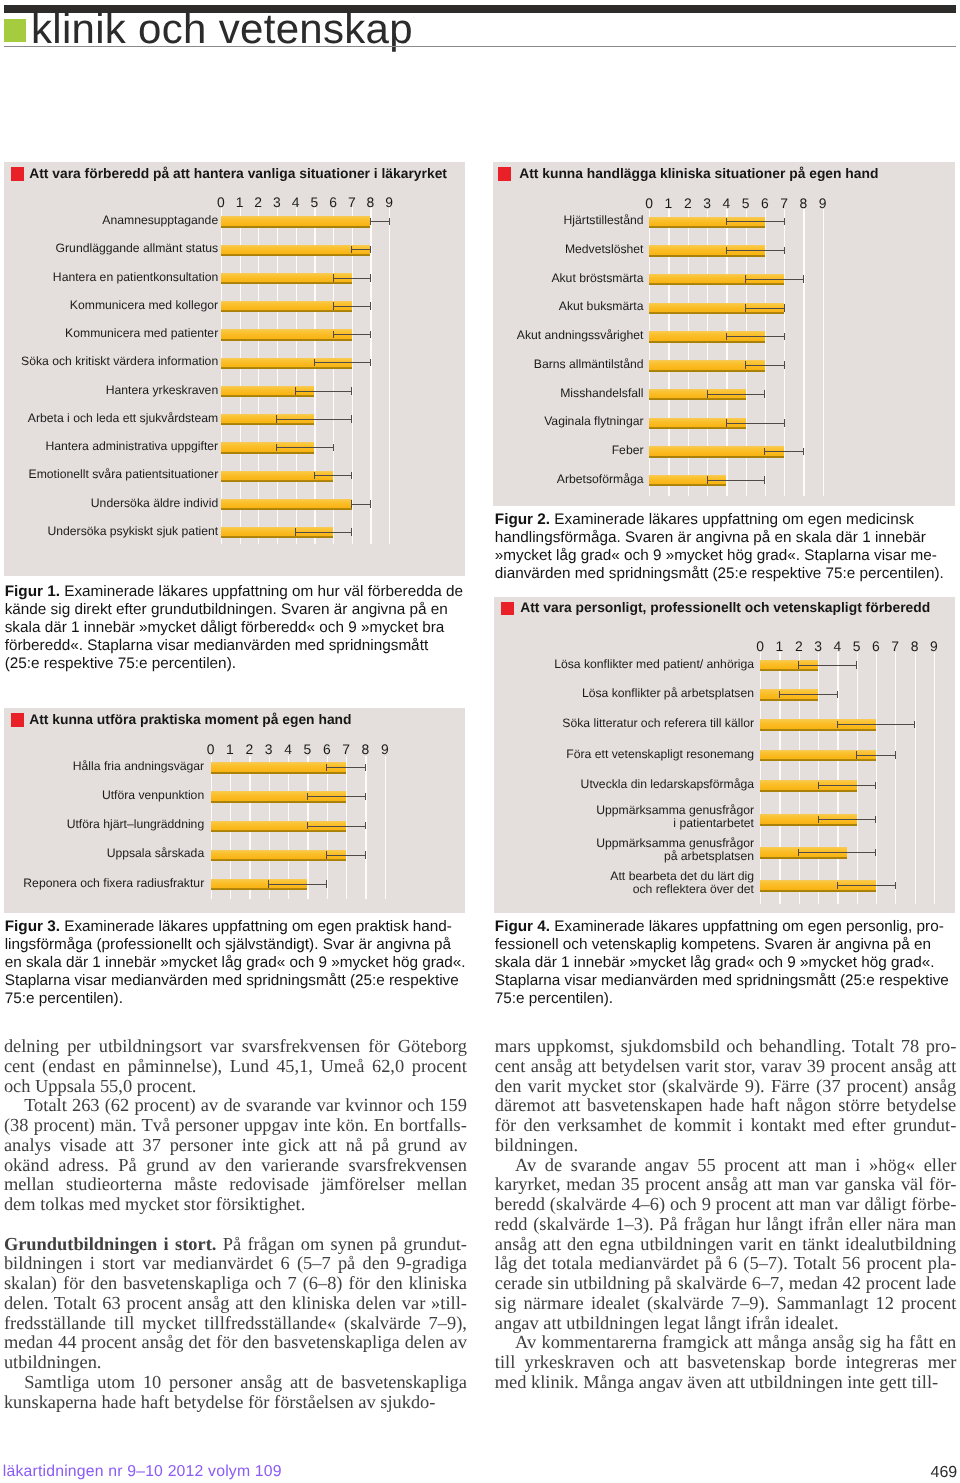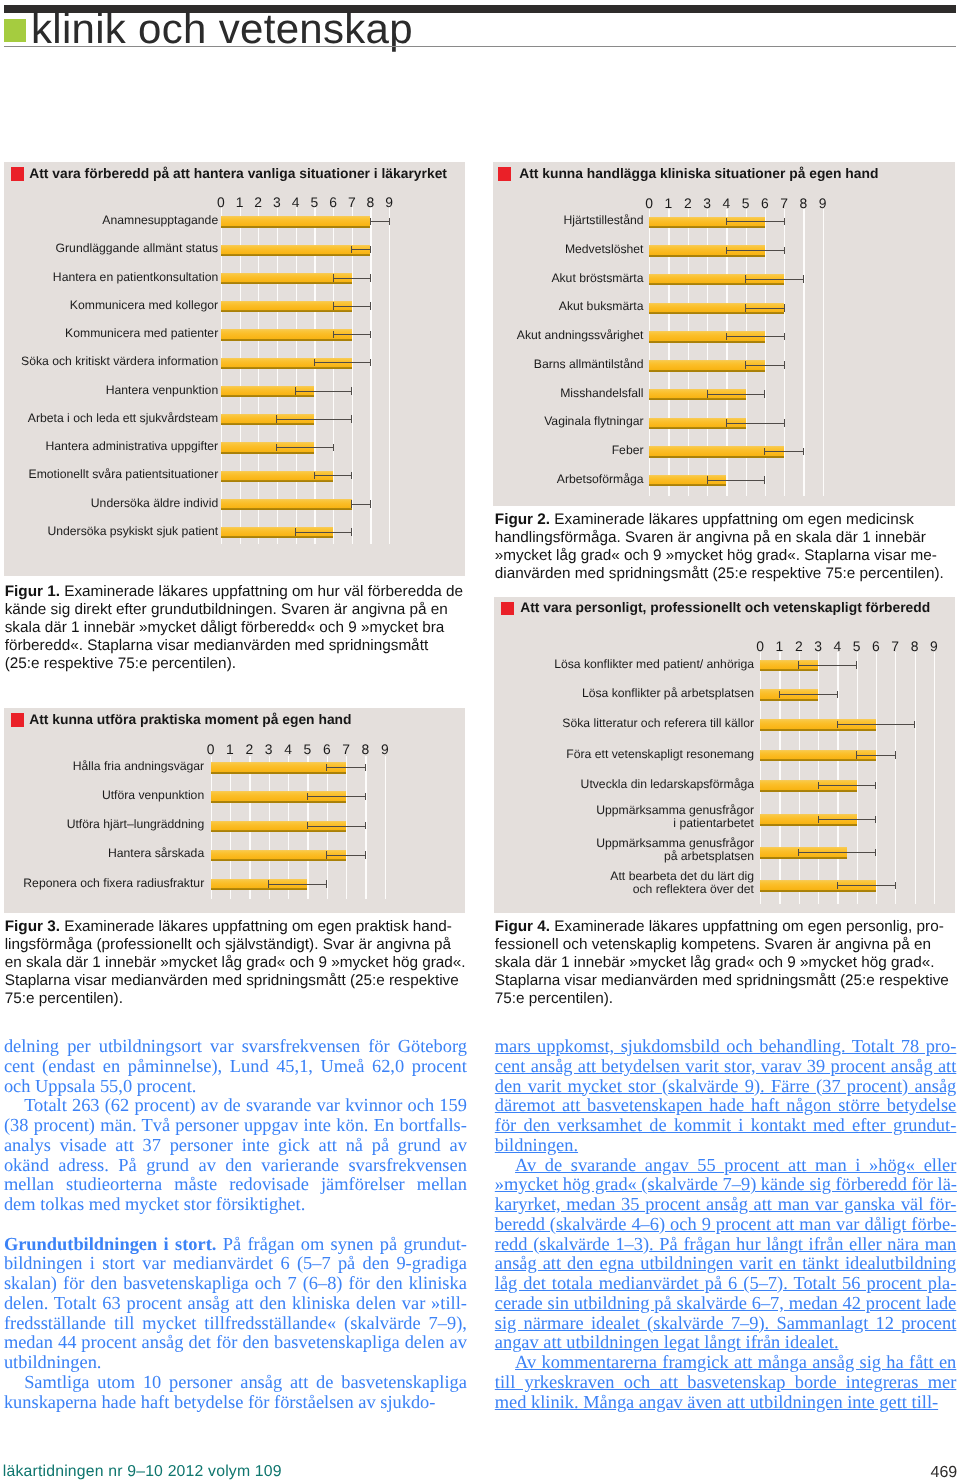--- a/index.html
+++ b/index.html
@@ -18,26 +18,26 @@
   .axis-lab{position:absolute;font-size:12.2px;color:#1a1a1a;text-align:right;white-space:nowrap;line-height:13px;}
   .tick{position:absolute;font-size:13.9px;color:#1a1a1a;text-align:center;line-height:13px;}
   .grid{position:absolute;width:1.2px;background:#fdfcfb;}
   .bar{position:absolute;background:linear-gradient(to bottom,#f7cb5c 0%,#fac63c 16%,#fbbe29 38%,#fab71a 66%,#f7b414 80%,#ab8209 87%,#a87f07 100%);}
   .ebar{position:absolute;height:1px;background:#4f4b48;}
   .ecap{position:absolute;width:1px;background:#4f4b48;}
   
   .fig{position:absolute;white-space:pre;font-size:15.3px;line-height:18.0px;color:#141414;}
   .fig b{font-weight:bold;}
   
-  .col{position:absolute;font-family:"Liberation Serif",serif;font-size:18.4px;line-height:19.75px;color:#3b82f6;}
+  .col{position:absolute;font-family:"Liberation Serif",serif;font-size:18.4px;line-height:19.75px;color:#404040;}
   .bline{text-align:justify;text-align-last:justify;white-space:pre;}
   .bline.last{text-align-last:left;}
   .bline.ind{text-indent:1.1em;}
   .para.gap{margin-top:19.75px;}
-  .foot-l{position:absolute;left:2.8px;top:1464px;font-size:15.8px;letter-spacing:0.18px;line-height:16px;color:#0f766e;}
+  .foot-l{position:absolute;left:2.8px;top:1464px;font-size:15.8px;letter-spacing:0.18px;line-height:16px;color:#8b5cf6;}
   .foot-r{position:absolute;left:930.5px;top:1465px;font-size:16px;line-height:16px;color:#2e2c2b;}
 </style>
 </head>
 <body>
 
 <div class="page">
 
   <div class="mast-bar"></div>
   <div class="mast-sq"></div>
   <div class="mast-title">klinik och vetenskap</div>
@@ -90,21 +90,21 @@
       <div class="axis-lab" style="left: 0px; width: 218.2px; top: 327px;">Kommunicera med patienter</div>
       <div class="bar" style="left: 220.8px; top: 329.3px; width: 130.97px; height: 11.4px;"></div>
       <div class="ebar" style="left: 333.06px; top: 334.2px; width: 37.42px;"></div>
       <div class="ecap" style="left: 332.56px; top: 330.6px; height: 7.6px;"></div>
       <div class="ecap" style="left: 369.98px; top: 330.6px; height: 7.6px;"></div>
       <div class="axis-lab" style="left: 0px; width: 218.2px; top: 355.25px;">Söka och kritiskt värdera information</div>
       <div class="bar" style="left: 220.8px; top: 357.55px; width: 130.97px; height: 11.4px;"></div>
       <div class="ebar" style="left: 314.35px; top: 362.45px; width: 56.13px;"></div>
       <div class="ecap" style="left: 313.85px; top: 358.85px; height: 7.6px;"></div>
       <div class="ecap" style="left: 369.98px; top: 358.85px; height: 7.6px;"></div>
-      <div class="axis-lab" style="left: 0px; width: 218.2px; top: 383.5px;">Hantera venpunktion</div>
+      <div class="axis-lab" style="left: 0px; width: 218.2px; top: 383.5px;">Hantera yrkeskraven</div>
       <div class="bar" style="left: 220.8px; top: 385.8px; width: 93.55px; height: 11.4px;"></div>
       <div class="ebar" style="left: 295.64px; top: 390.7px; width: 56.13px;"></div>
       <div class="ecap" style="left: 295.14px; top: 387.1px; height: 7.6px;"></div>
       <div class="ecap" style="left: 351.27px; top: 387.1px; height: 7.6px;"></div>
       <div class="axis-lab" style="left: 0px; width: 218.2px; top: 411.75px;">Arbeta i och leda ett sjukvårdsteam</div>
       <div class="bar" style="left: 220.8px; top: 414.05px; width: 93.55px; height: 11.4px;"></div>
       <div class="ebar" style="left: 276.93px; top: 418.95px; width: 74.84px;"></div>
       <div class="ecap" style="left: 276.43px; top: 415.35px; height: 7.6px;"></div>
       <div class="ecap" style="left: 351.27px; top: 415.35px; height: 7.6px;"></div>
       <div class="axis-lab" style="left: 0px; width: 218.2px; top: 440px;">Hantera administrativa uppgifter</div>
@@ -231,21 +231,21 @@
       <div class="axis-lab" style="left: 0px; width: 204.2px; top: 789.15px;">Utföra venpunktion</div>
       <div class="bar" style="left: 210.6px; top: 791.45px; width: 135.52px; height: 11.4px;"></div>
       <div class="ebar" style="left: 307.4px; top: 796.35px; width: 58.08px;"></div>
       <div class="ecap" style="left: 306.9px; top: 792.75px; height: 7.6px;"></div>
       <div class="ecap" style="left: 364.98px; top: 792.75px; height: 7.6px;"></div>
       <div class="axis-lab" style="left: 0px; width: 204.2px; top: 818.3px;">Utföra hjärt–lungräddning</div>
       <div class="bar" style="left: 210.6px; top: 820.6px; width: 135.52px; height: 11.4px;"></div>
       <div class="ebar" style="left: 307.4px; top: 825.5px; width: 58.08px;"></div>
       <div class="ecap" style="left: 306.9px; top: 821.9px; height: 7.6px;"></div>
       <div class="ecap" style="left: 364.98px; top: 821.9px; height: 7.6px;"></div>
-      <div class="axis-lab" style="left: 0px; width: 204.2px; top: 847.45px;">Hantera sårskada</div>
+      <div class="axis-lab" style="left: 0px; width: 204.2px; top: 847.45px;">Uppsala sårskada</div>
       <div class="bar" style="left: 210.6px; top: 849.75px; width: 135.52px; height: 11.4px;"></div>
       <div class="ebar" style="left: 326.76px; top: 854.65px; width: 38.72px;"></div>
       <div class="ecap" style="left: 326.26px; top: 851.05px; height: 7.6px;"></div>
       <div class="ecap" style="left: 364.98px; top: 851.05px; height: 7.6px;"></div>
       <div class="axis-lab" style="left: 0px; width: 204.2px; top: 876.6px;">Reponera och fixera radiusfraktur</div>
       <div class="bar" style="left: 210.6px; top: 878.9px; width: 96.8px; height: 11.4px;"></div>
       <div class="ebar" style="left: 268.68px; top: 883.8px; width: 58.08px;"></div>
       <div class="ecap" style="left: 268.18px; top: 880.2px; height: 7.6px;"></div>
       <div class="ecap" style="left: 326.26px; top: 880.2px; height: 7.6px;"></div>
       <div class="panel" style="left: 493.8px; top: 596.5px; width: 461.4px; height: 316.4px;"></div>
@@ -339,32 +339,31 @@
         <div class="bline">delen. Totalt 63 procent ansåg att den kliniska delen var »till-</div>
         <div class="bline">fredsställande till mycket tillfredsställande« (skalvärde 7–9),</div>
         <div class="bline">medan 44 procent ansåg det för den basvetenskapliga delen av</div>
         <div class="bline last">utbildningen.</div>
       </div>
       <div class="para">
         <div class="bline ind">Samtliga utom 10 personer ansåg att de basvetenskapliga</div>
         <div class="bline last">kunskaperna hade haft betydelse för förståelsen av sjukdo-</div>
       </div>
     </div>
-  <div class="col" id="bodyright" style="left:494.8px;top:1037px;width:461.5px;text-decoration:underline;">
+  <div class="col" id="bodyright" style="left:494.8px;top:1037px;width:461.5px;">
       <div class="para">
         <div class="bline">mars uppkomst, sjukdomsbild och behandling. Totalt 78 pro-</div>
         <div class="bline">cent ansåg att betydelsen varit stor, varav 39 procent ansåg att</div>
         <div class="bline">den varit mycket stor (skalvärde 9). Färre (37 procent) ansåg</div>
         <div class="bline">däremot att basvetenskapen hade haft någon större betydelse</div>
         <div class="bline">för den verksamhet de kommit i kontakt med efter grundut-</div>
         <div class="bline last">bildningen.</div>
       </div>
       <div class="para">
         <div class="bline ind">Av de svarande angav 55 procent att man i »hög« eller</div>
-        <div class="bline">»mycket hög grad« (skalvärde 7–9) kände sig förberedd för lä-</div>
         <div class="bline">karyrket, medan 35 procent ansåg att man var ganska väl för-</div>
         <div class="bline">beredd (skalvärde 4–6) och 9 procent att man var dåligt förbe-</div>
         <div class="bline">redd (skalvärde 1–3). På frågan hur långt ifrån eller nära man</div>
         <div class="bline">ansåg att den egna utbildningen varit en tänkt idealutbildning</div>
         <div class="bline">låg det totala medianvärdet på 6 (5–7). Totalt 56 procent pla-</div>
         <div class="bline">cerade sin utbildning på skalvärde 6–7, medan 42 procent lade</div>
         <div class="bline">sig närmare idealet (skalvärde 7–9). Sammanlagt 12 procent</div>
         <div class="bline last">angav att utbildningen legat långt ifrån idealet.</div>
       </div>
       <div class="para">

